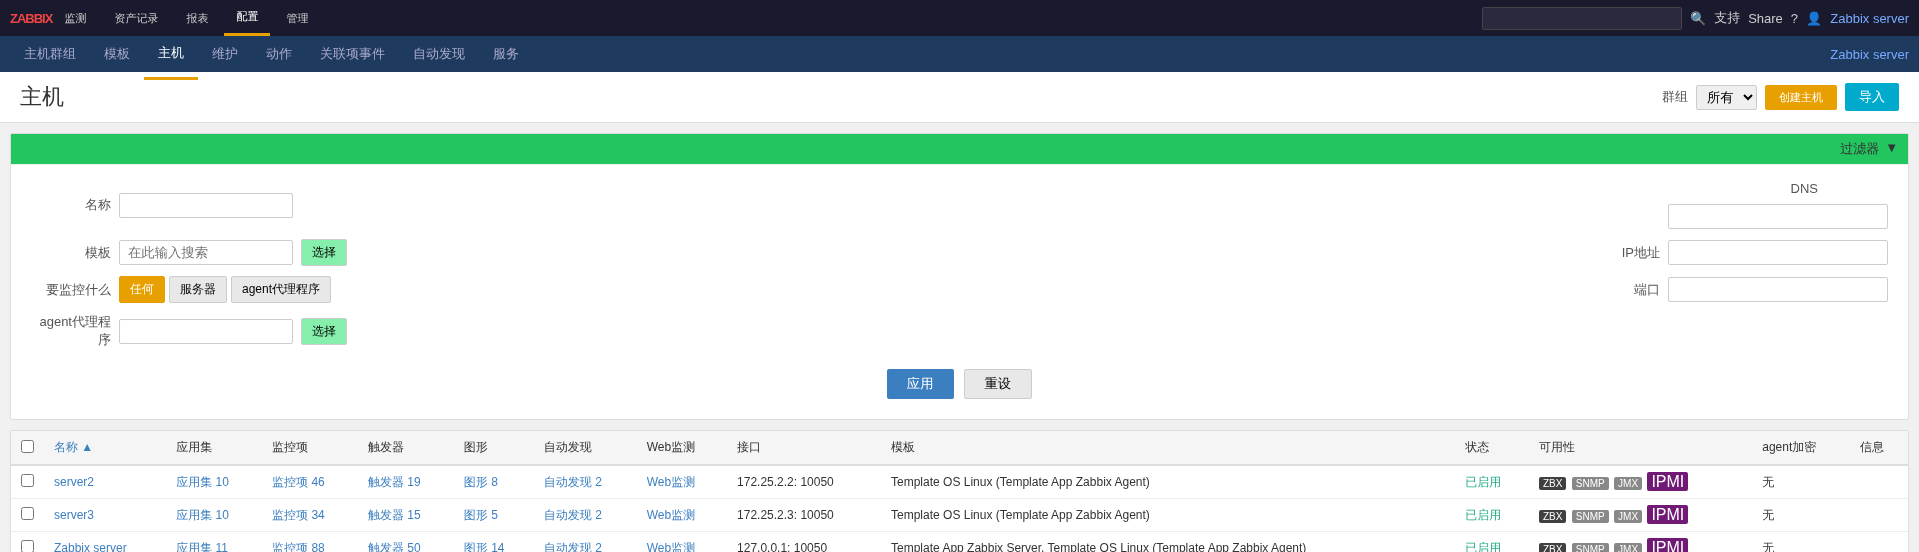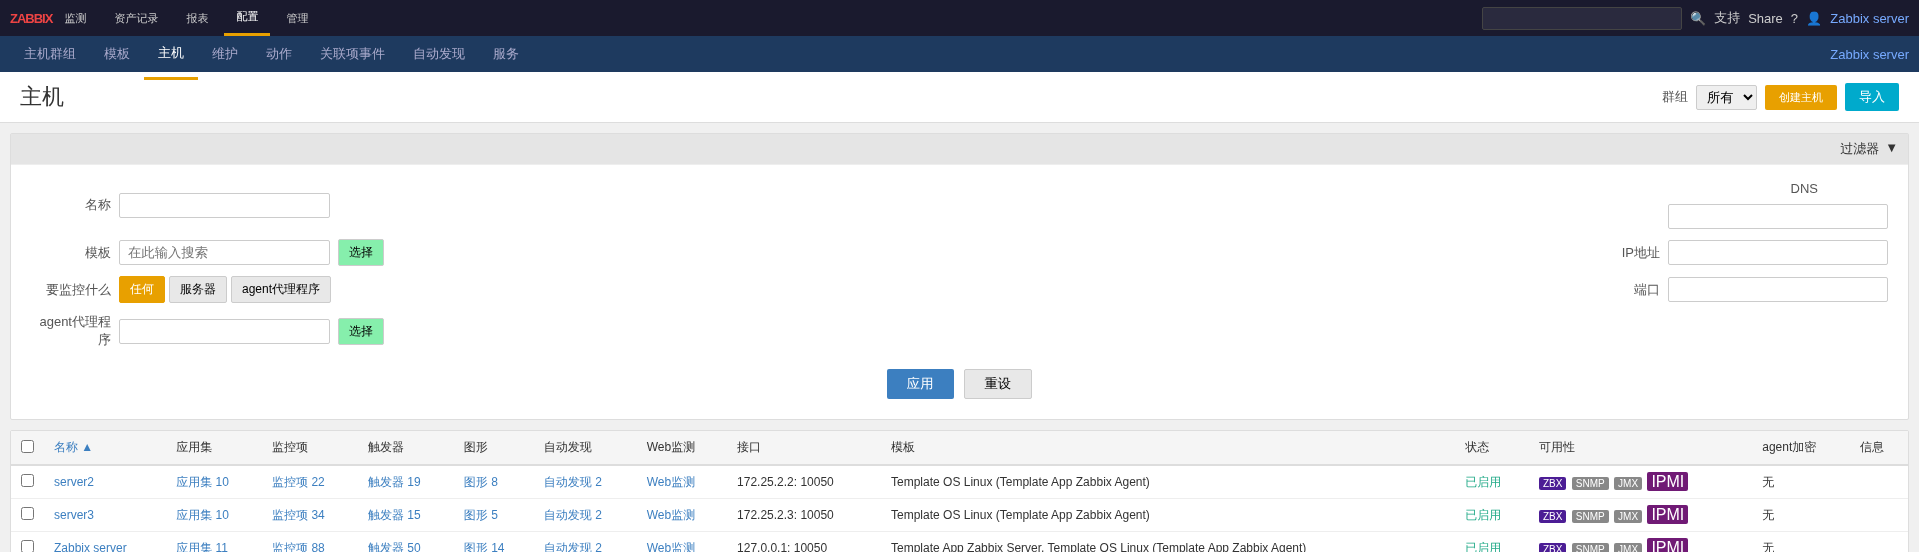--- a/index.html
+++ b/index.html
@@ -23,45 +23,45 @@
     .page-header { background: #fff; padding: 10px 20px; display: flex; align-items: center; justify-content: space-between; border-bottom: 1px solid #ddd; }
     .page-title { font-size: 22px; font-weight: normal; color: #333; }
     .page-actions { display: flex; align-items: center; gap: 8px; }
     .group-label { color: #555; }
     .group-select { border: 1px solid #ccc; padding: 3px 6px; border-radius: 2px; }
     .btn-create { background: #e8a000; color: #fff; border: none; padding: 5px 14px; border-radius: 2px; cursor: pointer; font-size: 11px; }
     .btn-import { background: #00aacc; color: #fff; border: none; padding: 5px 14px; border-radius: 2px; cursor: pointer; font-size: 13px; }
 
     
     .filter-section { background: #fff; margin: 10px 10px 0 10px; border: 1px solid #ddd; border-radius: 2px; }
-    .filter-header { display: flex; justify-content: flex-end; padding: 6px 10px; border-bottom: 1px solid #eee; background: #e5e5e5; cursor: pointer; font-size: 13px; color: #333; }
+    .filter-header { display: flex; justify-content: flex-end; padding: 6px 10px; border-bottom: 1px solid #eee; background: #22c55e; cursor: pointer; font-size: 13px; color: #333; }
     .filter-body { padding: 16px 20px; }
     .filter-row { display: flex; align-items: center; margin-bottom: 10px; gap: 20px; }
     .filter-group { display: flex; align-items: center; gap: 8px; }
     .filter-label { color: #555; width: 80px; text-align: right; }
-    .filter-input { border: 1px solid #ccc; padding: 4px 8px; width: 211px; border-radius: 2px; }
+    .filter-input { border: 1px solid #ccc; padding: 4px 8px; width: 174px; border-radius: 2px; }
     .filter-input-dns { border: 1px solid #ccc; padding: 4px 8px; width: 220px; border-radius: 2px; }
     .btn-select { background: #86efac; border: 1px solid #ccc; padding: 4px 10px; border-radius: 2px; cursor: pointer; font-size: 12px; }
     .monitor-btns { display: flex; gap: 4px; }
     .monitor-btn { border: 1px solid #ccc; padding: 4px 10px; border-radius: 2px; cursor: pointer; font-size: 12px; background: #e8e8e8; }
     .monitor-btn.active { background: #e8a000; color: #fff; border-color: #e8a000; }
     .filter-actions { display: flex; justify-content: center; gap: 10px; padding: 10px 0 4px 0; }
     .btn-apply { background: #3c7fc0; color: #fff; border: none; padding: 5px 20px; border-radius: 2px; cursor: pointer; }
     .btn-reset { background: #e8e8e8; border: 1px solid #ccc; padding: 5px 20px; border-radius: 2px; cursor: pointer; }
 
     
     .table-section { background: #fff; margin: 10px 10px; border: 1px solid #ddd; border-radius: 2px; }
     table { width: 100%; border-collapse: collapse; }
     thead tr { background: #f5f5f5; border-bottom: 2px solid #ddd; }
     th { padding: 8px 10px; text-align: left; font-weight: normal; color: #333; font-size: 12px; white-space: nowrap; }
     th.sortable { cursor: pointer; color: #3c7fc0; }
     td { padding: 7px 10px; border-bottom: 1px solid #eee; font-size: 12px; white-space: nowrap; vertical-align: middle; }
     .checkbox-cell { width: 30px; }
     .link-blue { color: #3c7fc0; cursor: pointer; text-decoration: none; }
-    .tag-zbx { background: #4c1d95; color: #fff; font-size: 10px; padding: 1px 4px; border-radius: 2px; margin-right: 2px; }
+    .tag-zbx { background: #404040; color: #fff; font-size: 10px; padding: 1px 4px; border-radius: 2px; margin-right: 2px; }
     .tag-snmp { background: #888; color: #fff; font-size: 10px; padding: 1px 4px; border-radius: 2px; margin-right: 2px; }
     .tag-jmx { background: #888; color: #fff; font-size: 10px; padding: 1px 4px; border-radius: 2px; margin-right: 2px; }
     .tag-ipmi { background: #701a75; color: #fff; font-size: 16px; padding: 1px 4px; border-radius: 2px; }
     .status-enabled { color: #2a8; cursor: pointer; }
     .pager { text-align: right; padding: 6px 10px; color: #555; font-size: 12px; }
 
     
     .logo-text { color: #e44; font-weight: 900; font-size: 13px; letter-spacing: -1px; }
   </style>
 </head>
@@ -193,21 +193,21 @@
       <td class="checkbox-cell">
         <input type="checkbox" style="">
       </td>
       <td>
         <a class="link-blue">server2</a>
       </td>
       <td>
         <a class="link-blue">应用集 10</a>
       </td>
       <td>
-        <a class="link-blue">监控项 22</a>
+        <a class="link-blue">监控项 46</a>
       </td>
       <td>
         <a class="link-blue">触发器 19</a>
       </td>
       <td>
         <a class="link-blue">图形 8</a>
       </td>
       <td>
         <a class="link-blue">自动发现 2</a>
       </td>

